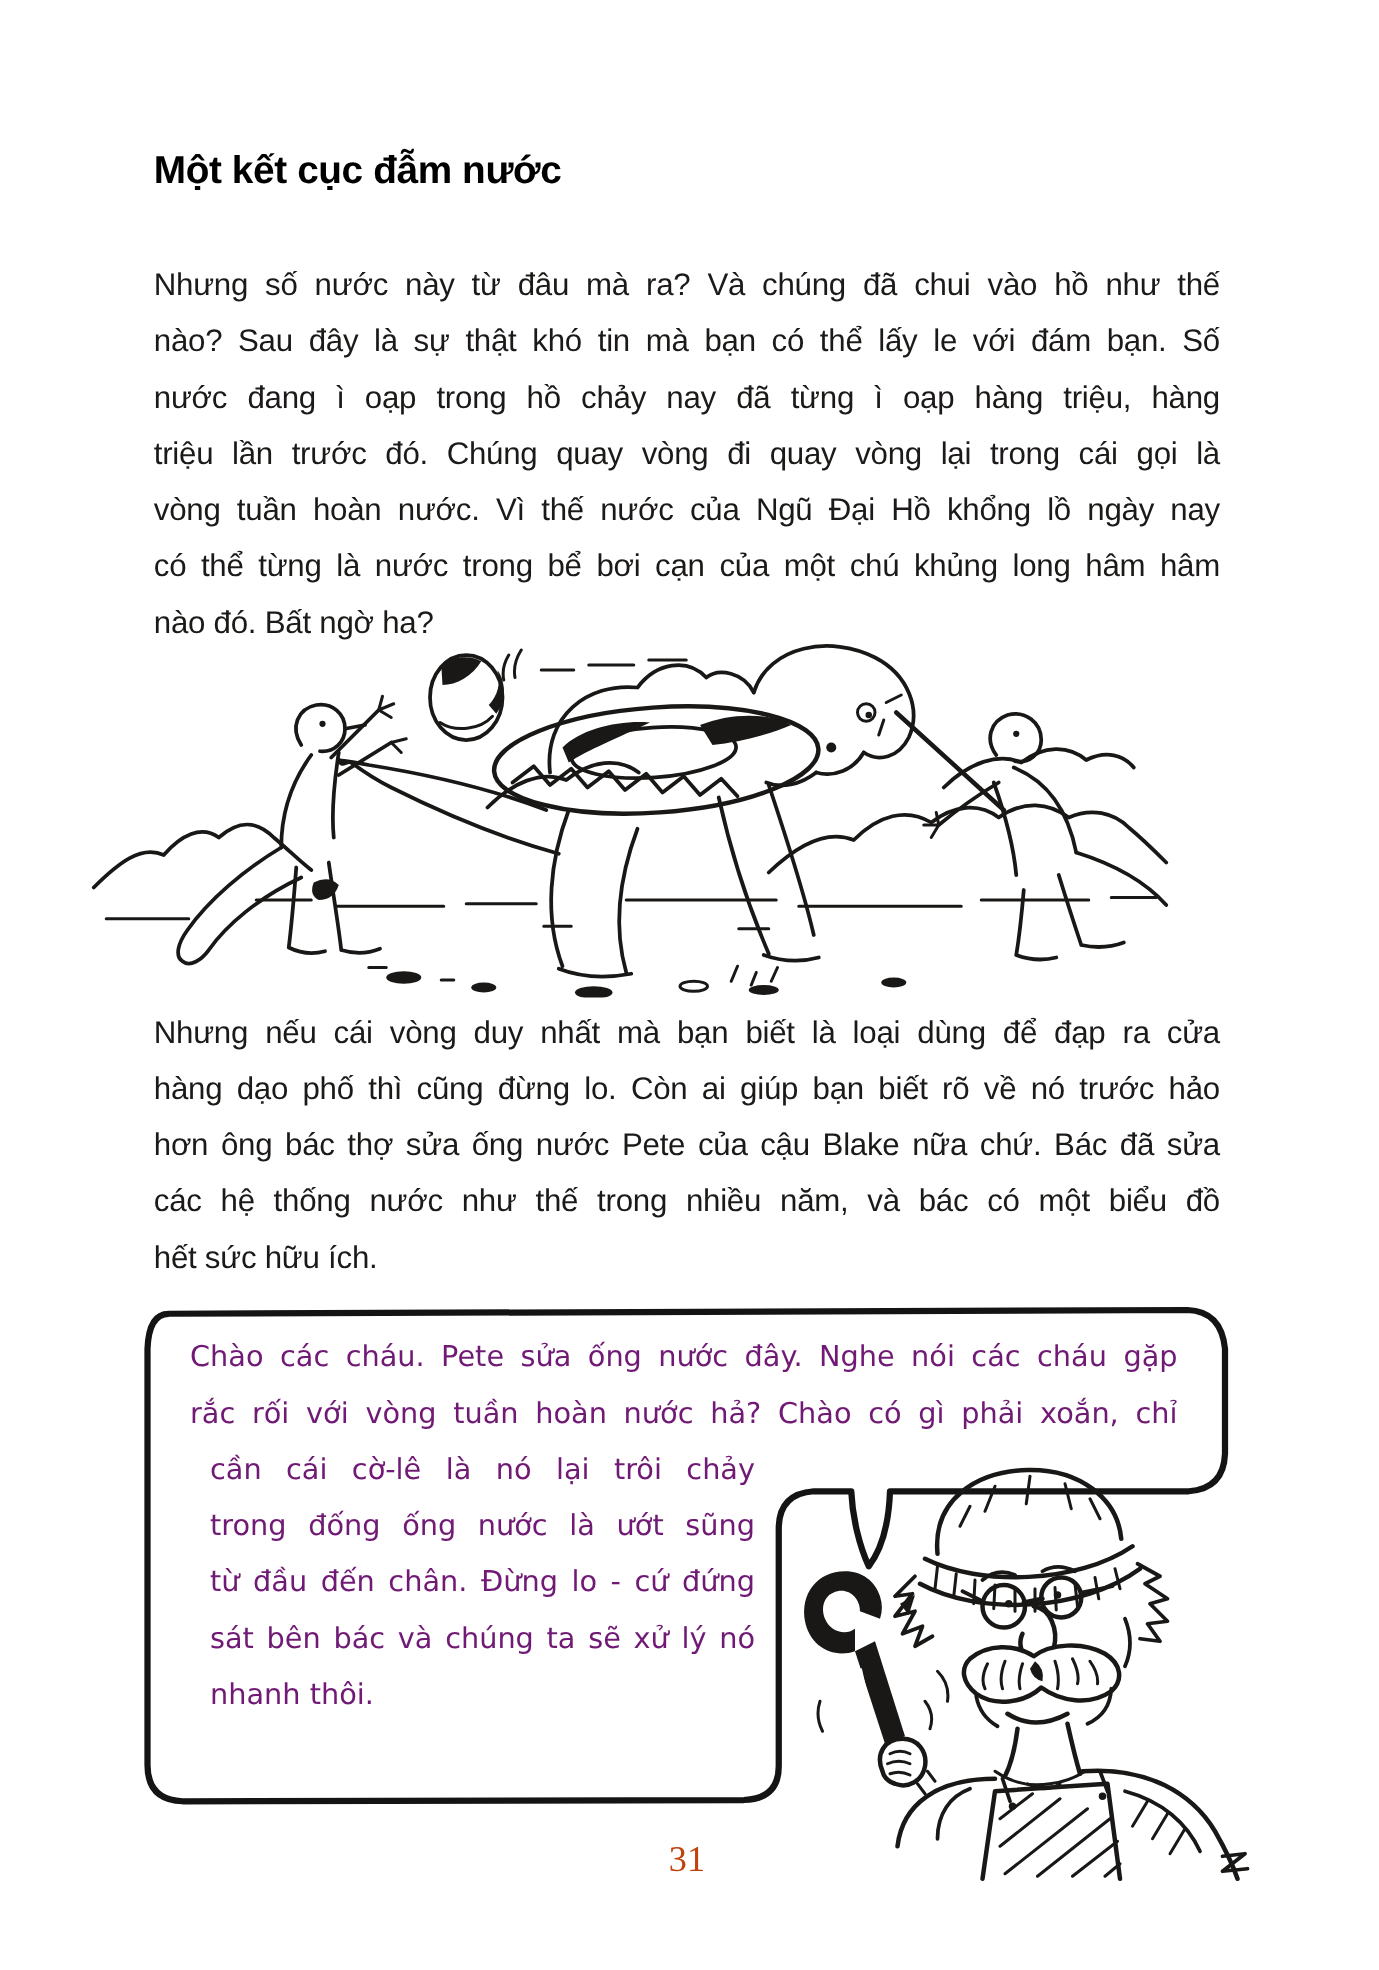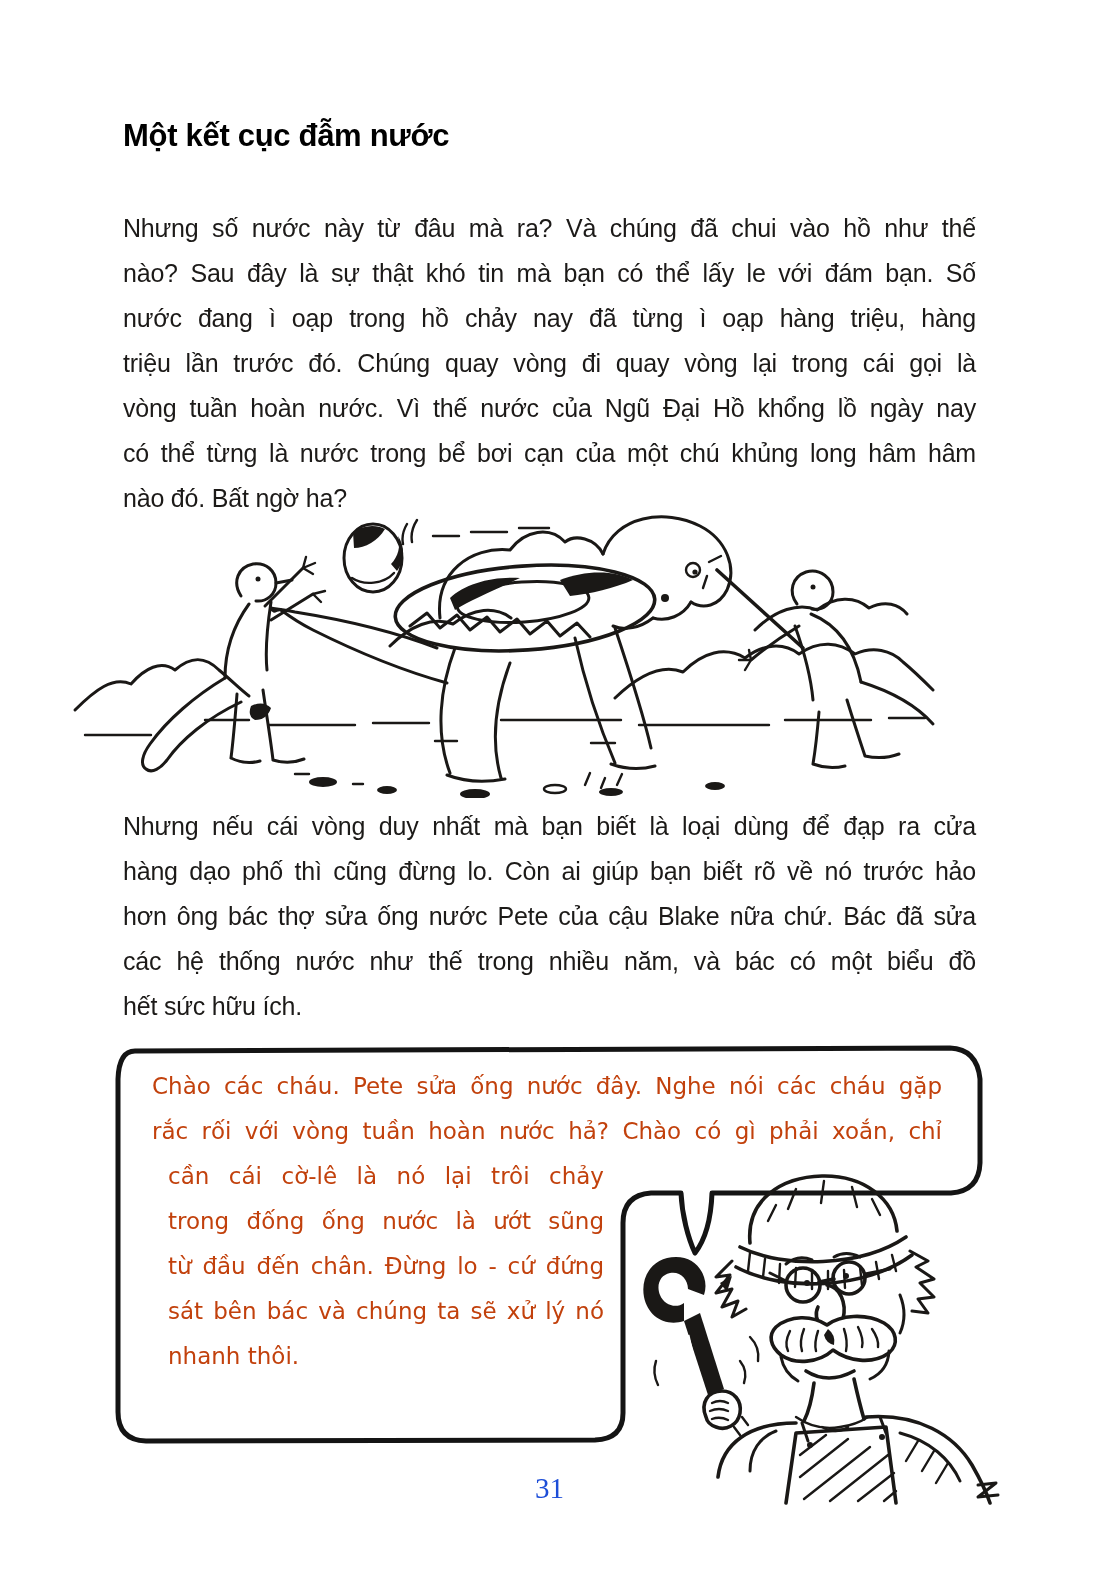--- a/index.html
+++ b/index.html
@@ -63,21 +63,21 @@
     position: absolute;
     left: 600px;
     top: 1165px;
     width: 420px;
     height: 340px;
   }
   .bubble-text {
     position: absolute;
     font-family: "DejaVu Sans", sans-serif;
     font-size: 23px;
-    color: #c2410c;
+    color: #701a75;
   }
   .bubble-text .tline { height: 45px; line-height: 45px; }
   .bubble-text-top {
     left: 152px;
     top: 1064px;
     width: 790px;
   }
   
   .bubble-text-top .tline.last { text-align-last: justify; }
   .bubble-text-bottom {
@@ -86,21 +86,21 @@
     width: 436px;
   }
   .page-number {
     position: absolute;
     left: 123px;
     top: 1472px;
     width: 853px;
     text-align: center;
     font-family: "Liberation Serif", serif;
     font-size: 29px;
-    color: #1d4ed8;
+    color: #c2410c;
   }
   svg .ln   { fill: none; stroke: #1a1816; stroke-width: 3; stroke-linecap: round; stroke-linejoin: round; }
   svg .ln2  { fill: none; stroke: #1a1816; stroke-width: 2.4; stroke-linecap: round; stroke-linejoin: round; }
   svg .ln4  { fill: none; stroke: #1a1816; stroke-width: 3.6; stroke-linecap: round; stroke-linejoin: round; }
   svg .fil  { fill: #1a1816; stroke: none; }
   svg .bub  { fill: #ffffff; stroke: #141414; stroke-width: 5; stroke-linejoin: round; }
 </style>
 </head>
 <body>
 

